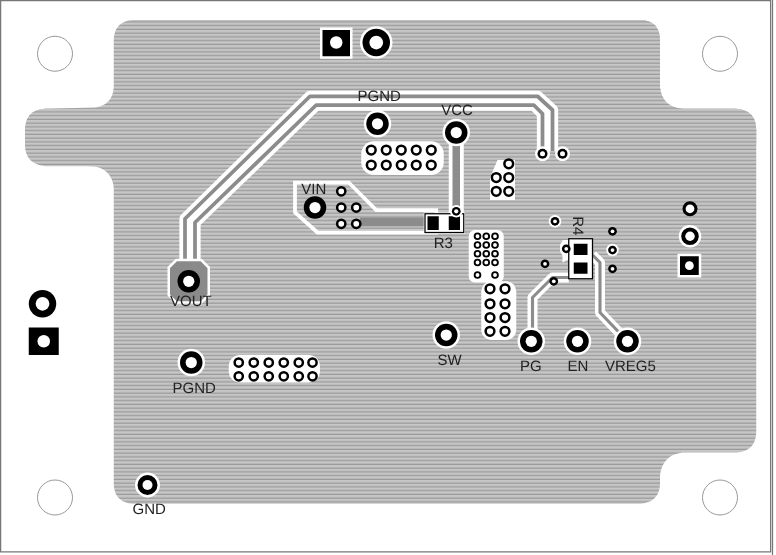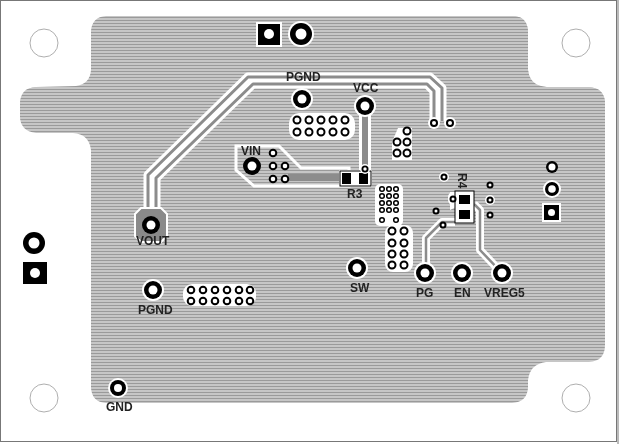--- a/index.html
+++ b/index.html
@@ -1,17 +1,17 @@
 <!DOCTYPE html>
 <html><head>
   <meta charset="utf-8">
   <style>
     html, body { margin: 0; padding: 0; background: #ffffff; }
     body { width: 621px; height: 444px; overflow: hidden; font-family: "Liberation Sans", sans-serif; }
-    #board { position: absolute; left: 0; top: 0; width: 621px; height: 444px; font-weight: bold; }
+    #board { position: absolute; left: 0; top: 0; width: 621px; height: 444px; }
     svg text { font-family: "Liberation Sans", sans-serif; font-size: 12px; fill: #222; }
   </style>
 </head>
 <body>
 
 <div id="board">
 <svg width="621" height="444" viewBox="0 0 621 444" xmlns="http://www.w3.org/2000/svg">
   <defs>
     <pattern id="stripes" width="8" height="3" patternUnits="userSpaceOnUse">
       <rect width="8" height="3" fill="#c6c6c6"></rect>

